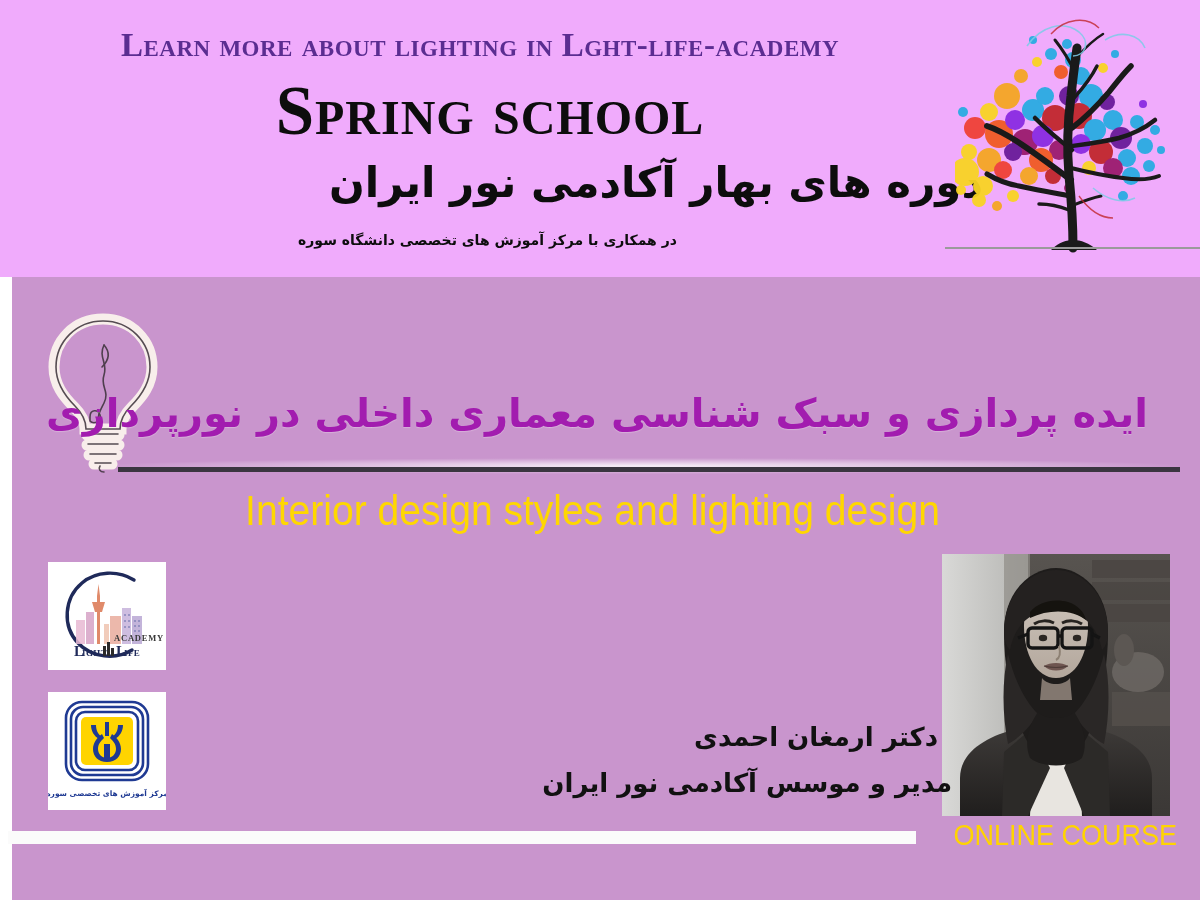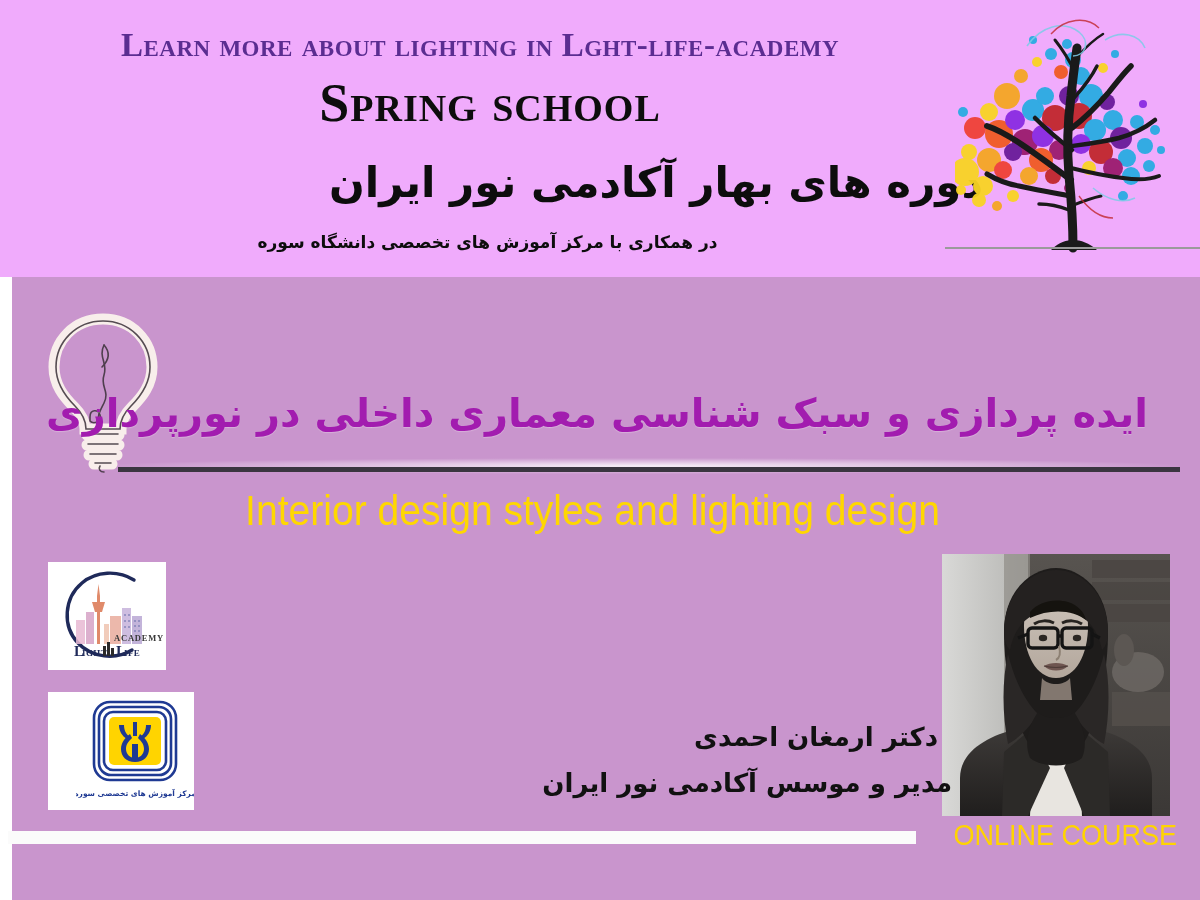--- a/index.html
+++ b/index.html
@@ -41,21 +41,21 @@
     white-space: nowrap;
   }
   #main-title {
     position: absolute;
     left: 0; top: 72px;
     width: 980px;
     text-align: center;
     color: #0d0d0d;
     font-family: "Liberation Serif", serif;
     font-weight: bold;
-    font-size: 54px;
+    font-size: 69px;
     font-variant: small-caps;
     letter-spacing: 1px;
     white-space: nowrap;
   }
   #title-fa {
     position: absolute;
     left: 0; top: 158px;
     width: 975px;
     direction: rtl;
     color: #0d0d0d;
@@ -67,21 +67,21 @@
   }
   #subtitle-fa {
     position: absolute;
     left: 0; top: 232px;
     width: 975px;
     text-align: center;
     direction: rtl;
     color: #0d0d0d;
     font-family: "DejaVu Sans", sans-serif;
     font-weight: bold;
-    font-size: 17px;
+    font-size: 14px;
     white-space: nowrap;
   }
 
   
   #tree-art {
     position: absolute;
     right: 0; top: 0;
     width: 245px; height: 265px;
   }
   #tree-baseline {
@@ -161,21 +161,21 @@
     white-space: nowrap;
   }
 
   
   .logo-box {
     position: absolute;
     background: #ffffff;
     overflow: hidden;
   }
   #logo-academy { left: 48px; top: 562px; width: 118px; height: 108px; }
-  #logo-soore   { left: 48px; top: 692px; width: 118px; height: 118px; padding-left: 28px; }
+  #logo-soore   { left: 48px; top: 692px; width: 118px; height: 118px; }
 
   
   #portrait-frame {
     position: absolute;
     left: 942px; top: 554px;
     width: 228px; height: 262px;
     background: #1c1c1c;
     overflow: hidden;
   }
   #online-course {

